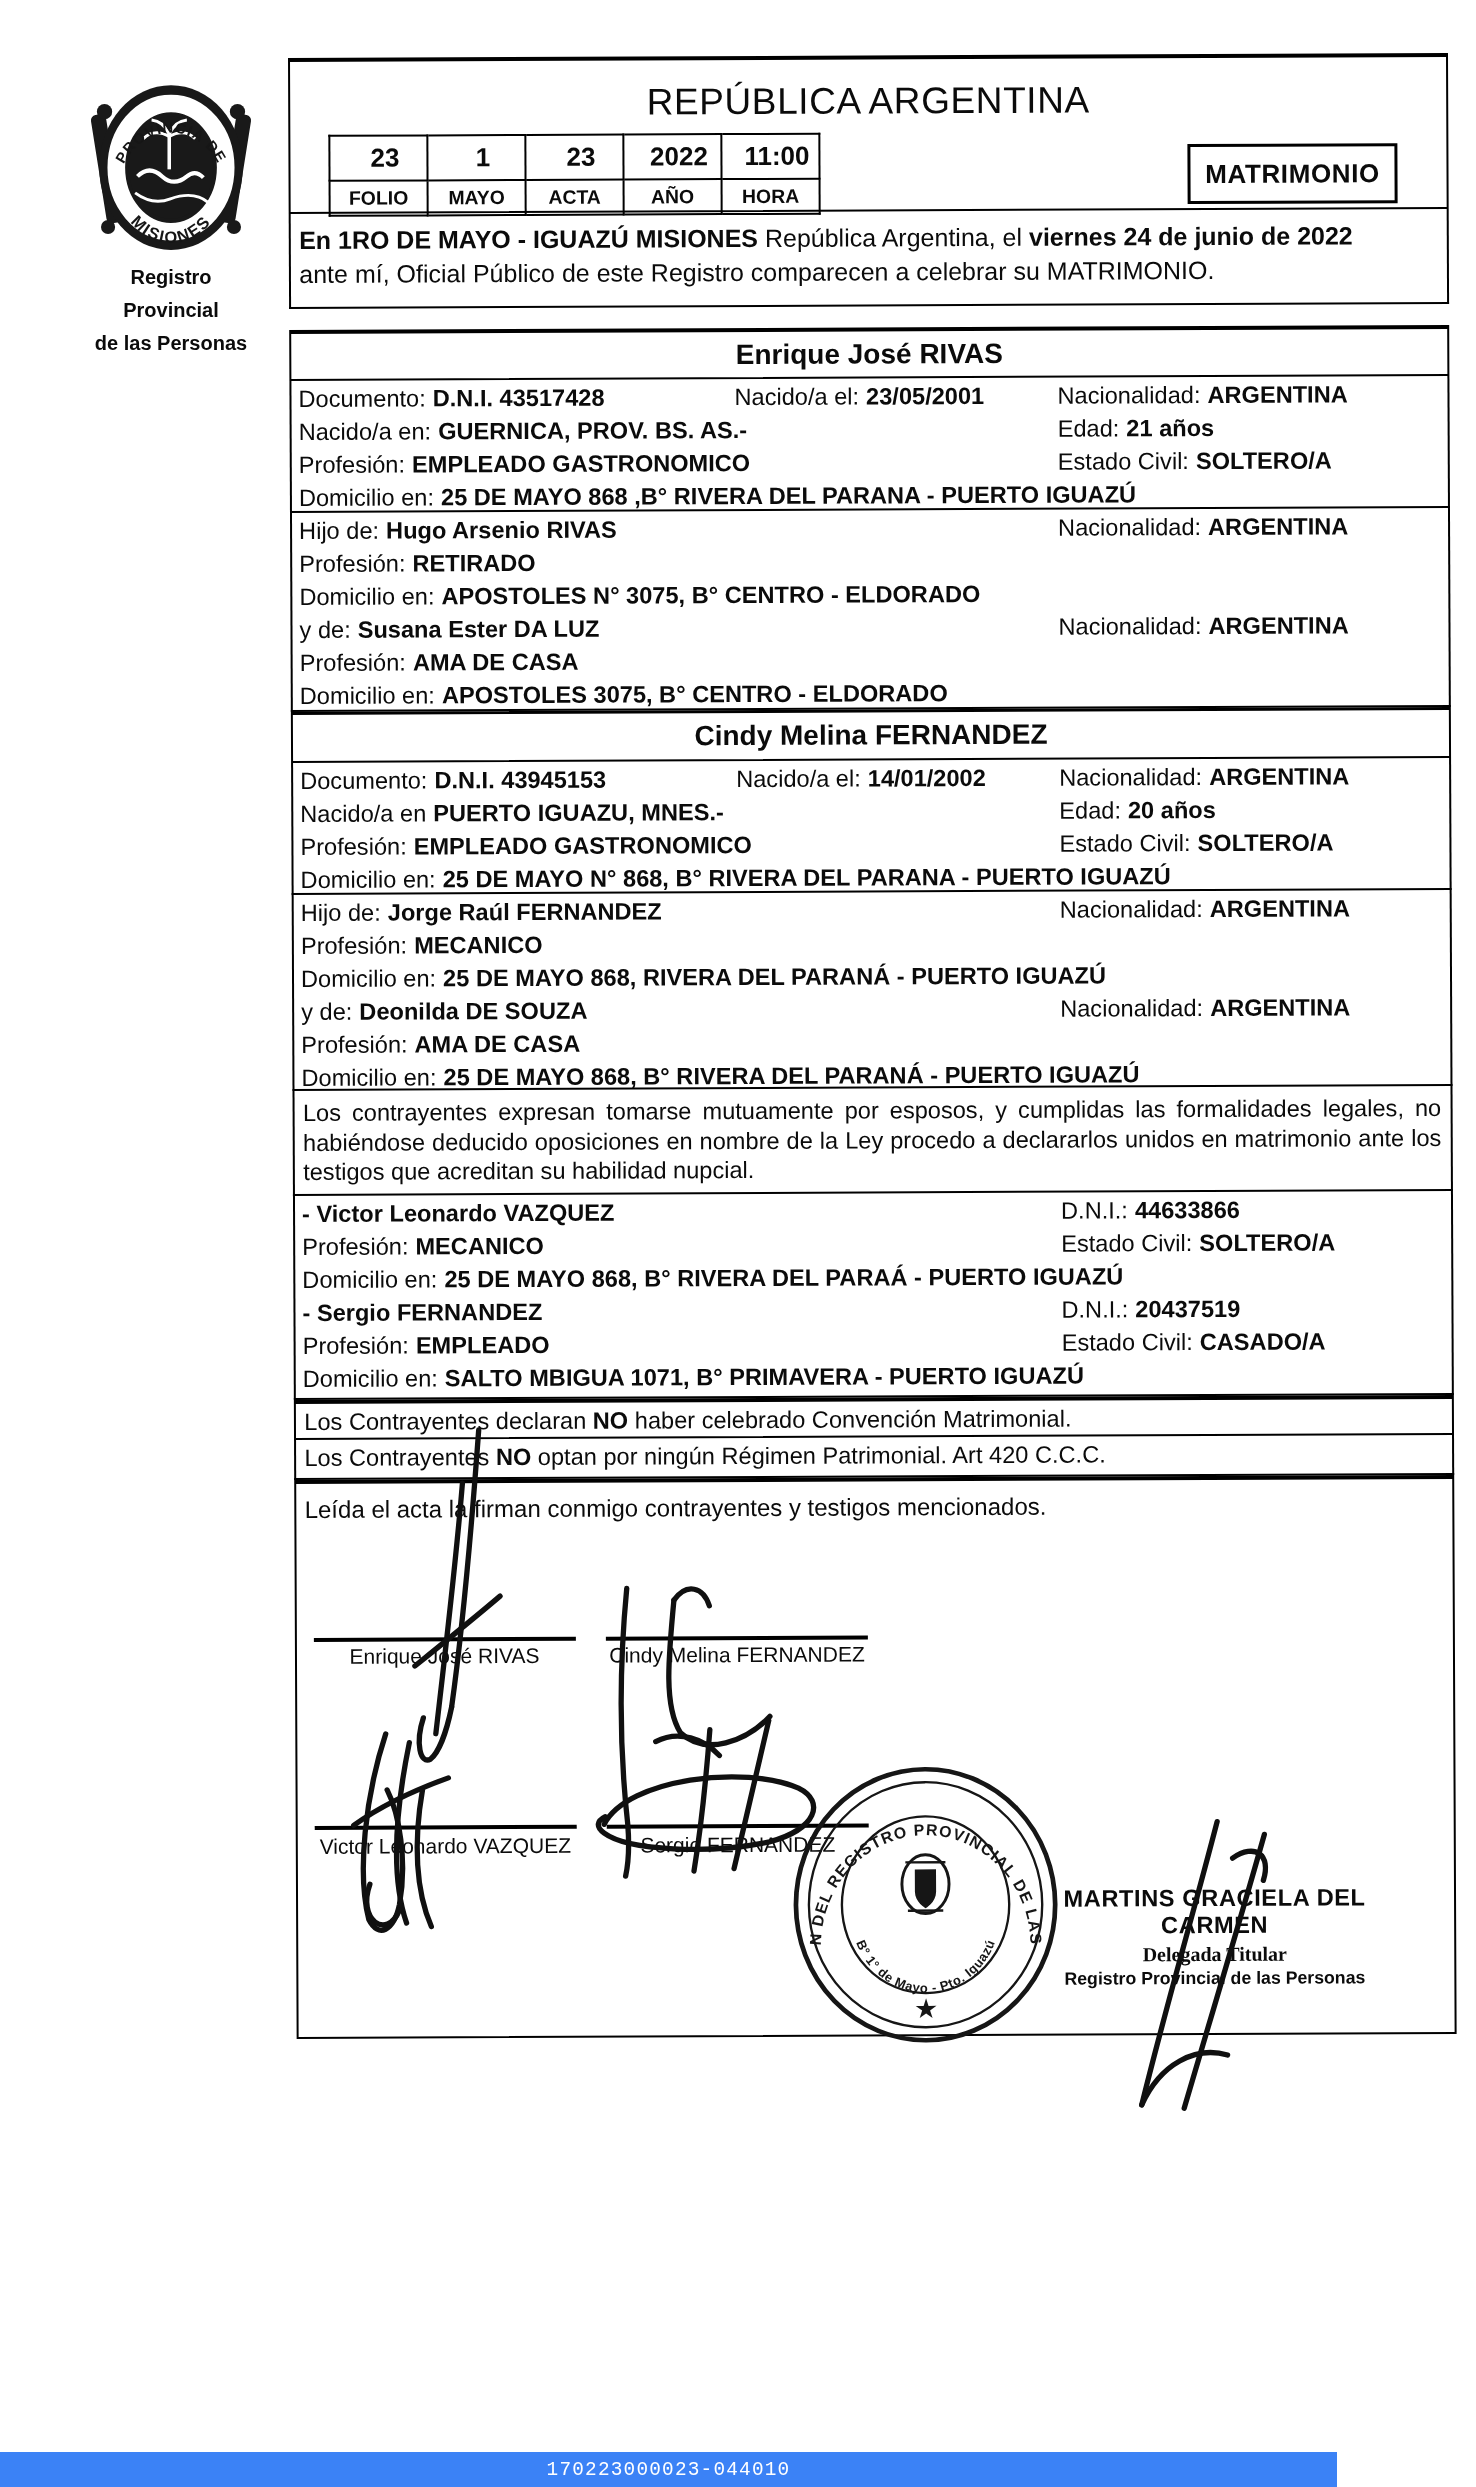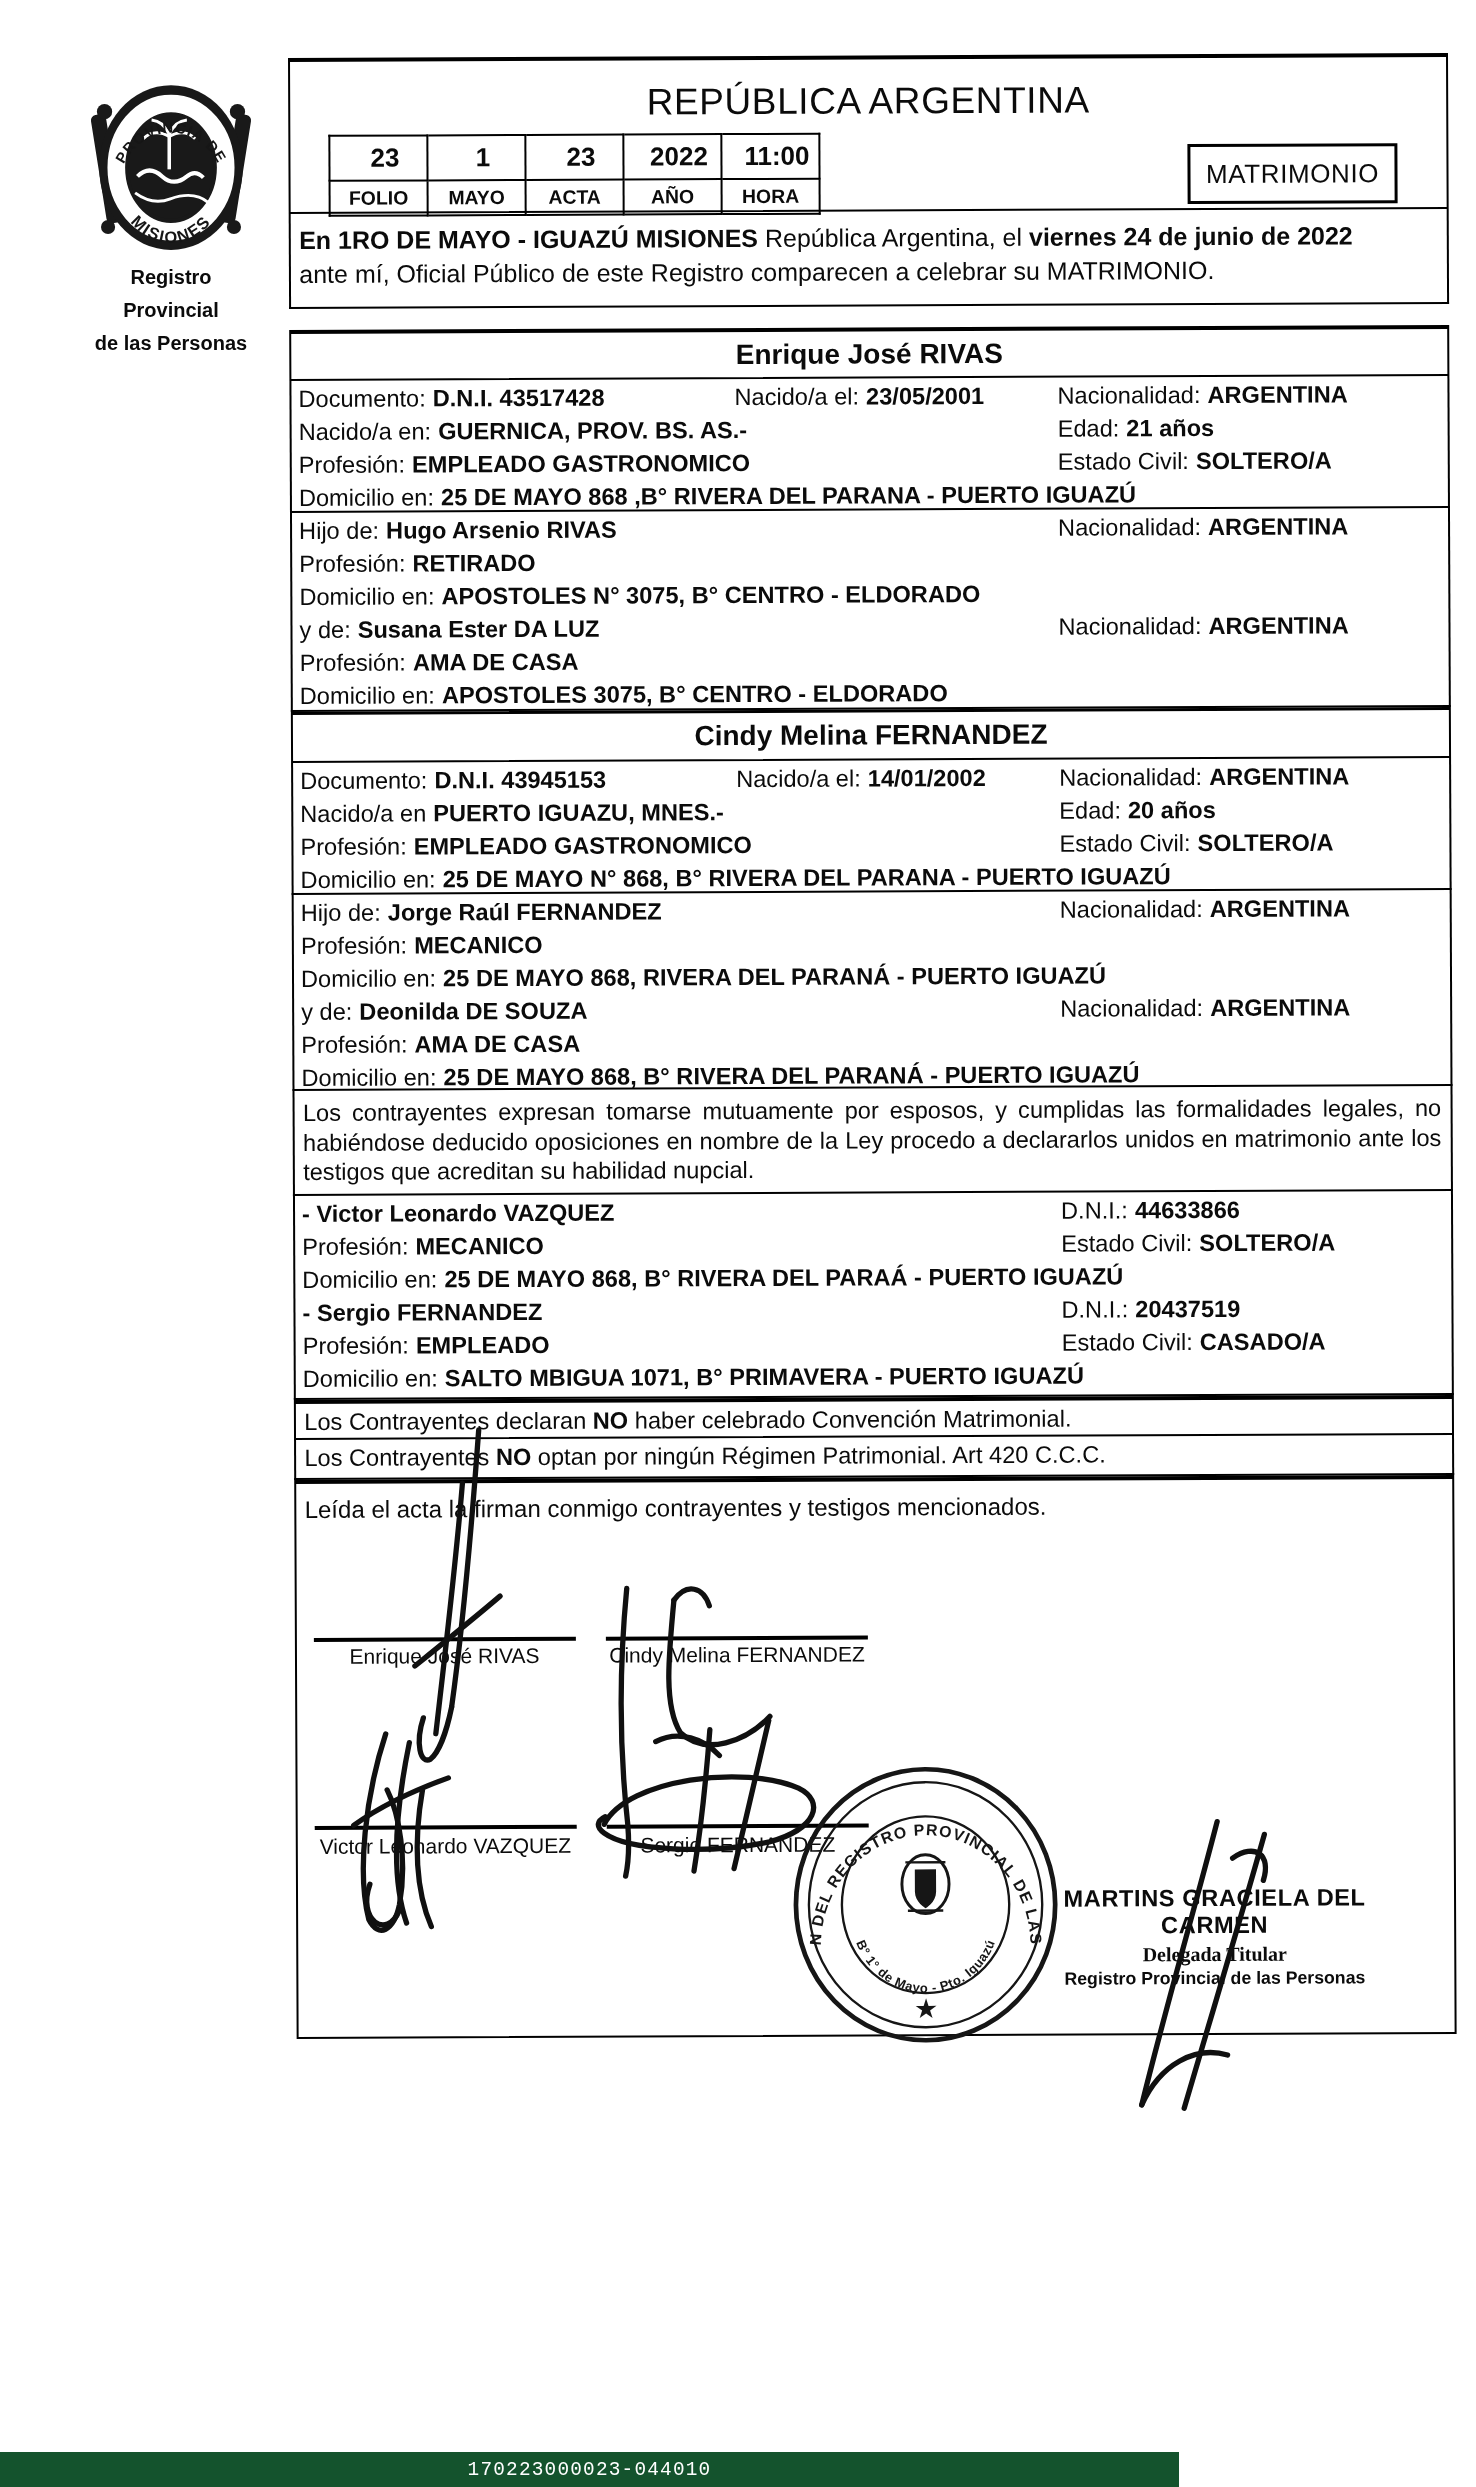--- a/index.html
+++ b/index.html
@@ -15,21 +15,21 @@
   .sec{box-sizing:border-box;border:2.9px solid #000;border-top:none;position:relative;}
   .sec-header{height:156px;border-top:4.1px solid #000;}
   .title{position:absolute;left:0;right:0;top:21px;text-align:center;font-size:37px;
          letter-spacing:0.6px;font-weight:500;}
   .folio{position:absolute;left:38px;top:73px;border-collapse:collapse;}
   .folio td{border:2.4px solid #000;text-align:center;font-weight:bold;}
   .folio .vals td{width:81px;height:41px;font-size:26px;padding-left:14px;}
   .folio .labs td{height:31px;font-size:19.4px;}
   .mat-box{position:absolute;left:897px;top:86px;width:210px;height:60px;
            border:3.5px solid #000;box-sizing:border-box;display:flex;align-items:center;
-           justify-content:center;font-size:26px;letter-spacing:0.6px;}
+           justify-content:center;font-size:26px;letter-spacing:0.6px;font-weight:bold;}
   .sec-intro{height:95px;padding:9.4px 8.3px 0 8.3px;font-size:25px;line-height:34px;}
   .gap{height:21px;}
   .sec-name{height:51px;border-top:4.7px solid #000;text-align:center;font-size:28px;
             font-weight:bold;line-height:46px;}
   .sec-rows{padding-top:2.4px;}
   .row{position:relative;height:33px;line-height:32px;font-size:23.6px;white-space:nowrap;
        padding-left:7px;}
   .lbl{font-weight:normal;margin-right:7px;}
   .val{font-weight:bold;}
   .mid{position:absolute;left:443px;top:0;}
@@ -46,21 +46,21 @@
   .closing{padding:11.8px 8.3px 0 8.3px;font-size:24px;}
   .sigline{position:absolute;height:3.5px;background:#000;}
   .signame{position:absolute;text-align:center;font-size:21px;}
   .officiant{position:absolute;left:734px;top:405px;width:365px;text-align:center;}
   .off-name{font-size:23.6px;font-weight:bold;letter-spacing:0.6px;}
   .off-title{font-size:20px;font-weight:bold;font-family:"Liberation Serif",serif;margin-top:3.5px;}
   .off-org{font-size:17.7px;font-weight:bold;margin-top:2.4px;}
   .seal2{position:absolute;left:492px;top:282px;}
   .sig-overlay{position:absolute;left:0;top:-71px;pointer-events:none;overflow:visible;}
   
-  .footbar{position:absolute;left:0;top:2452px;width:1179px;height:35px;background:#14532d;
+  .footbar{position:absolute;left:0;top:2452px;width:1337px;height:35px;background:#3b82f6;
            display:flex;align-items:center;justify-content:center;}
   .footbar span{color:#fff;font-size:19.4px;font-family:"Liberation Mono",monospace;letter-spacing:1.2px;}
 </style>
 </head>
 <body>
 
 <div class="page">
 
   <div class="logo">
     <svg width="180" height="184" viewBox="0 0 306 312">

